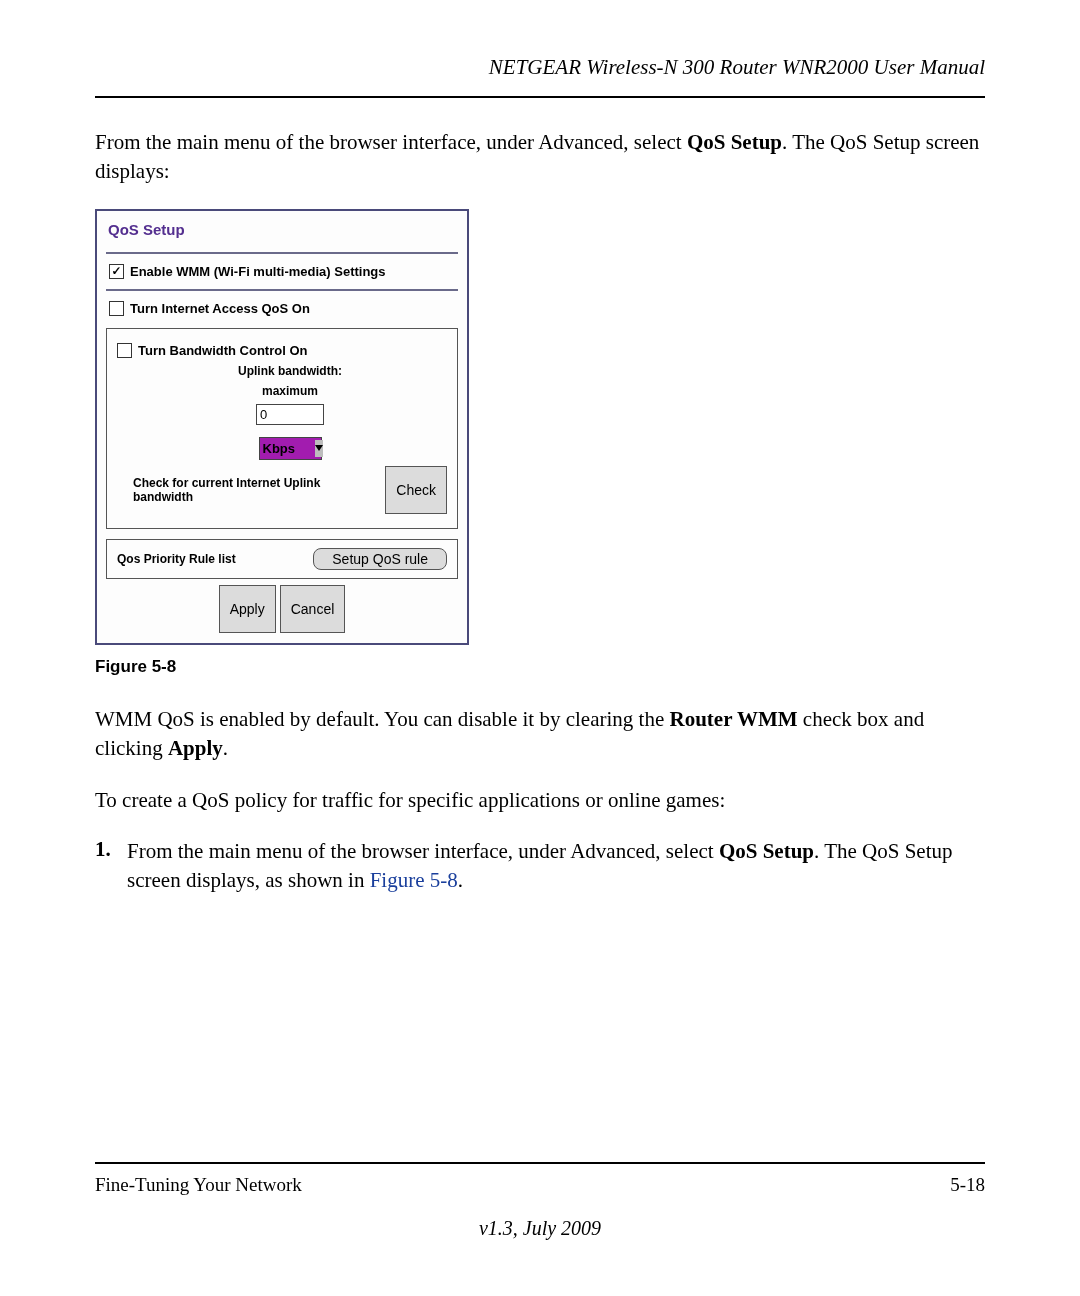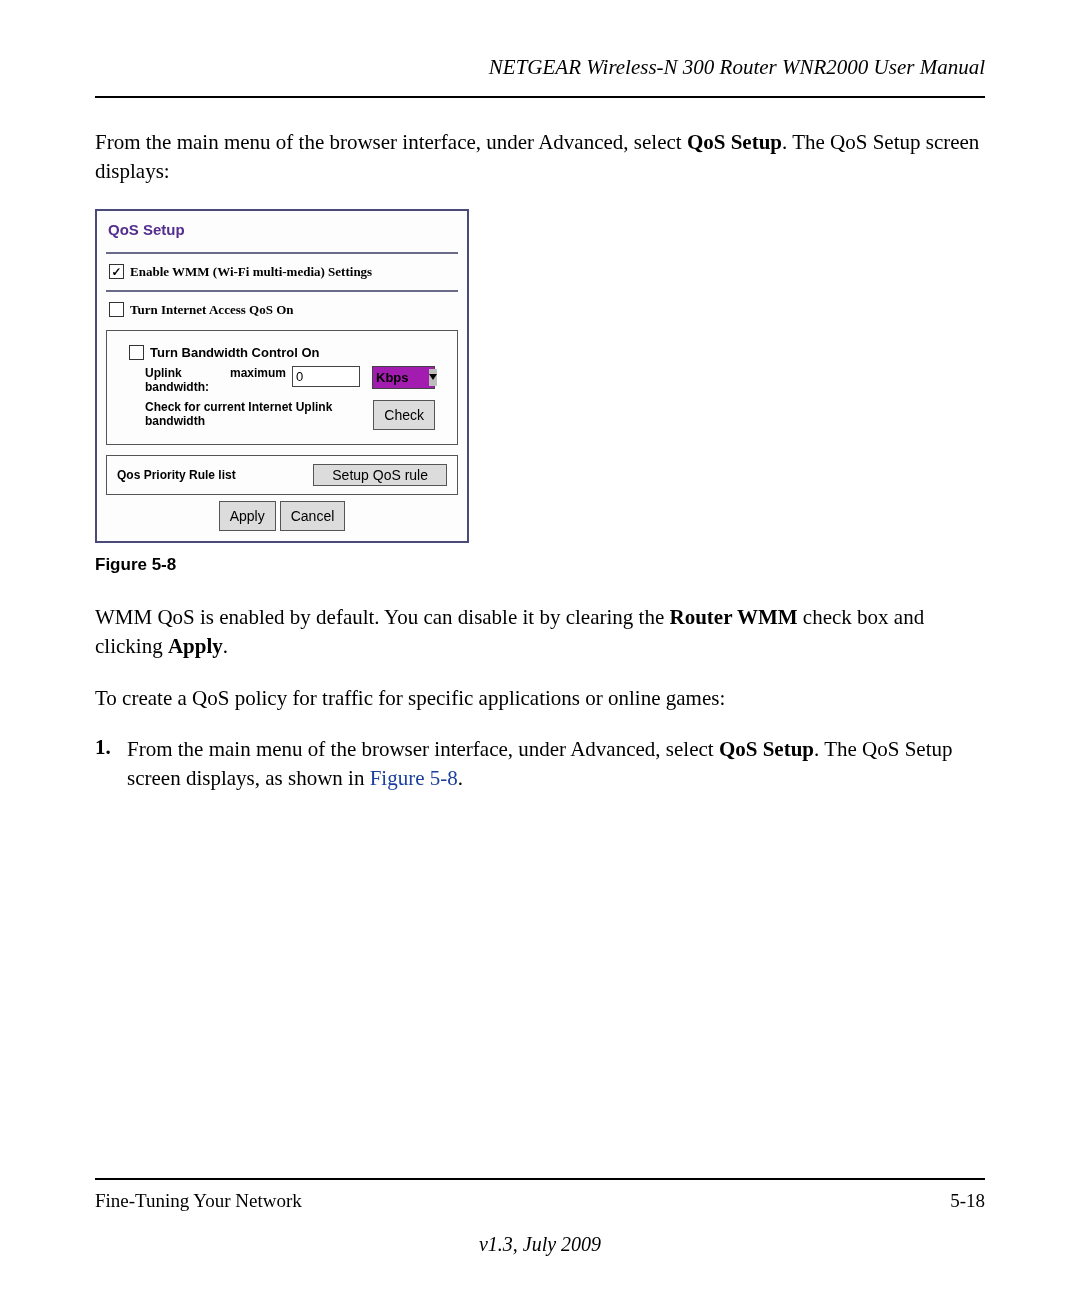--- a/index.html
+++ b/index.html
@@ -47,41 +47,41 @@
       font-weight: bold;
       font-size: 15px;
       padding: 10px 11px 14px 11px;
     }
     .figure-rule {
       border: none;
       border-top: 2px solid #6a6a8a;
       margin: 0 9px;
     }
     .panel-row {
-      font-family: Liberation Serif, serif;
+      font-family: Liberation Sans, sans-serif;
       font-weight: bold;
       font-size: 13px;
       color: #000;
       padding: 10px 12px;
       display: flex;
       align-items: center;
       gap: 6px;
     }
     .panel-sub {
       border: 1.5px solid #555;
       margin: 2px 9px 10px 9px;
       padding: 8px 10px;
       font-family: Arial, Helvetica, sans-serif;
       font-size: 13px;
       font-weight: bold;
     }
     .panel-sub .sub-row {
       display: flex;
-      align-items: flex-start;
-      margin: 6px 12px;
+      align-items: center;
+      margin: 6px 0;
       gap: 6px;
       font-size: 12px;
     }
     .panel-sub .sub-row.top {
       font-size: 13px;
     }
     .uplink-input {
       width: 60px;
       height: 19px;
       border: 1.5px solid #444;
@@ -110,24 +110,24 @@
       display: flex;
       align-items: center;
       justify-content: center;
     }
     .dropdown-arrow svg { display:block; }
     .btn {
       font-family: Arial, Helvetica, sans-serif;
       font-size: 14px;
       background: #dcdcdc;
       border: 1.5px solid #555;
-      padding: 6px 10px;
+      padding: 15px 10px;
       cursor: pointer;
     }
-    .btn.wide { padding: 2px 18px; }
+    .btn.wide { padding: 2px 18px; border-radius: 8px; }
     .priority-row {
       border: 1.5px solid #555;
       margin: 0 9px 4px 9px;
       padding: 8px 10px;
       display: flex;
       align-items: center;
       justify-content: space-between;
       font-family: Arial, Helvetica, sans-serif;
       font-size: 12px;
       font-weight: bold;
@@ -180,21 +180,21 @@
       font-weight: bold;
       width: 32px;
       flex-shrink: 0;
     }
     ol.steps li .step-body {
       line-height: 1.4;
     }
     .link-ref { color: #1a3f9c; }
     .footer {
       position: absolute;
-      bottom: 40px;
+      bottom: 56px;
       left: 95px;
       right: 95px;
     }
     .footer-rule {
       border: none;
       border-top: 2px solid #000;
       margin: 0 0 10px 0;
     }
     .footer-row {
       display: flex;
@@ -232,21 +232,21 @@
     <div class="panel-row">
       <span class="checkbox"></span>
       <span>Turn Internet Access QoS On</span>
     </div>
 
     <div class="panel-sub">
       <div class="sub-row top">
         <span class="checkbox"></span>
         <span>Turn Bandwidth Control On</span>
       </div>
-      <div class="sub-row" style="padding-left:16px;">
+      <div class="sub-row" style="padding-left:16px;flex-direction:column;">
         <span>Uplink bandwidth:</span>
         <span>maximum</span>
         <input class="uplink-input" value="0" style="">
         <span style="flex:1"></span>
         <div class="unit-select">
           <span>Kbps</span>
           <span class="dropdown-arrow">
             <svg width="8" height="6">
                 <polygon points="0,0 8,0 4,6" fill="#000"></polygon>
               </svg>

